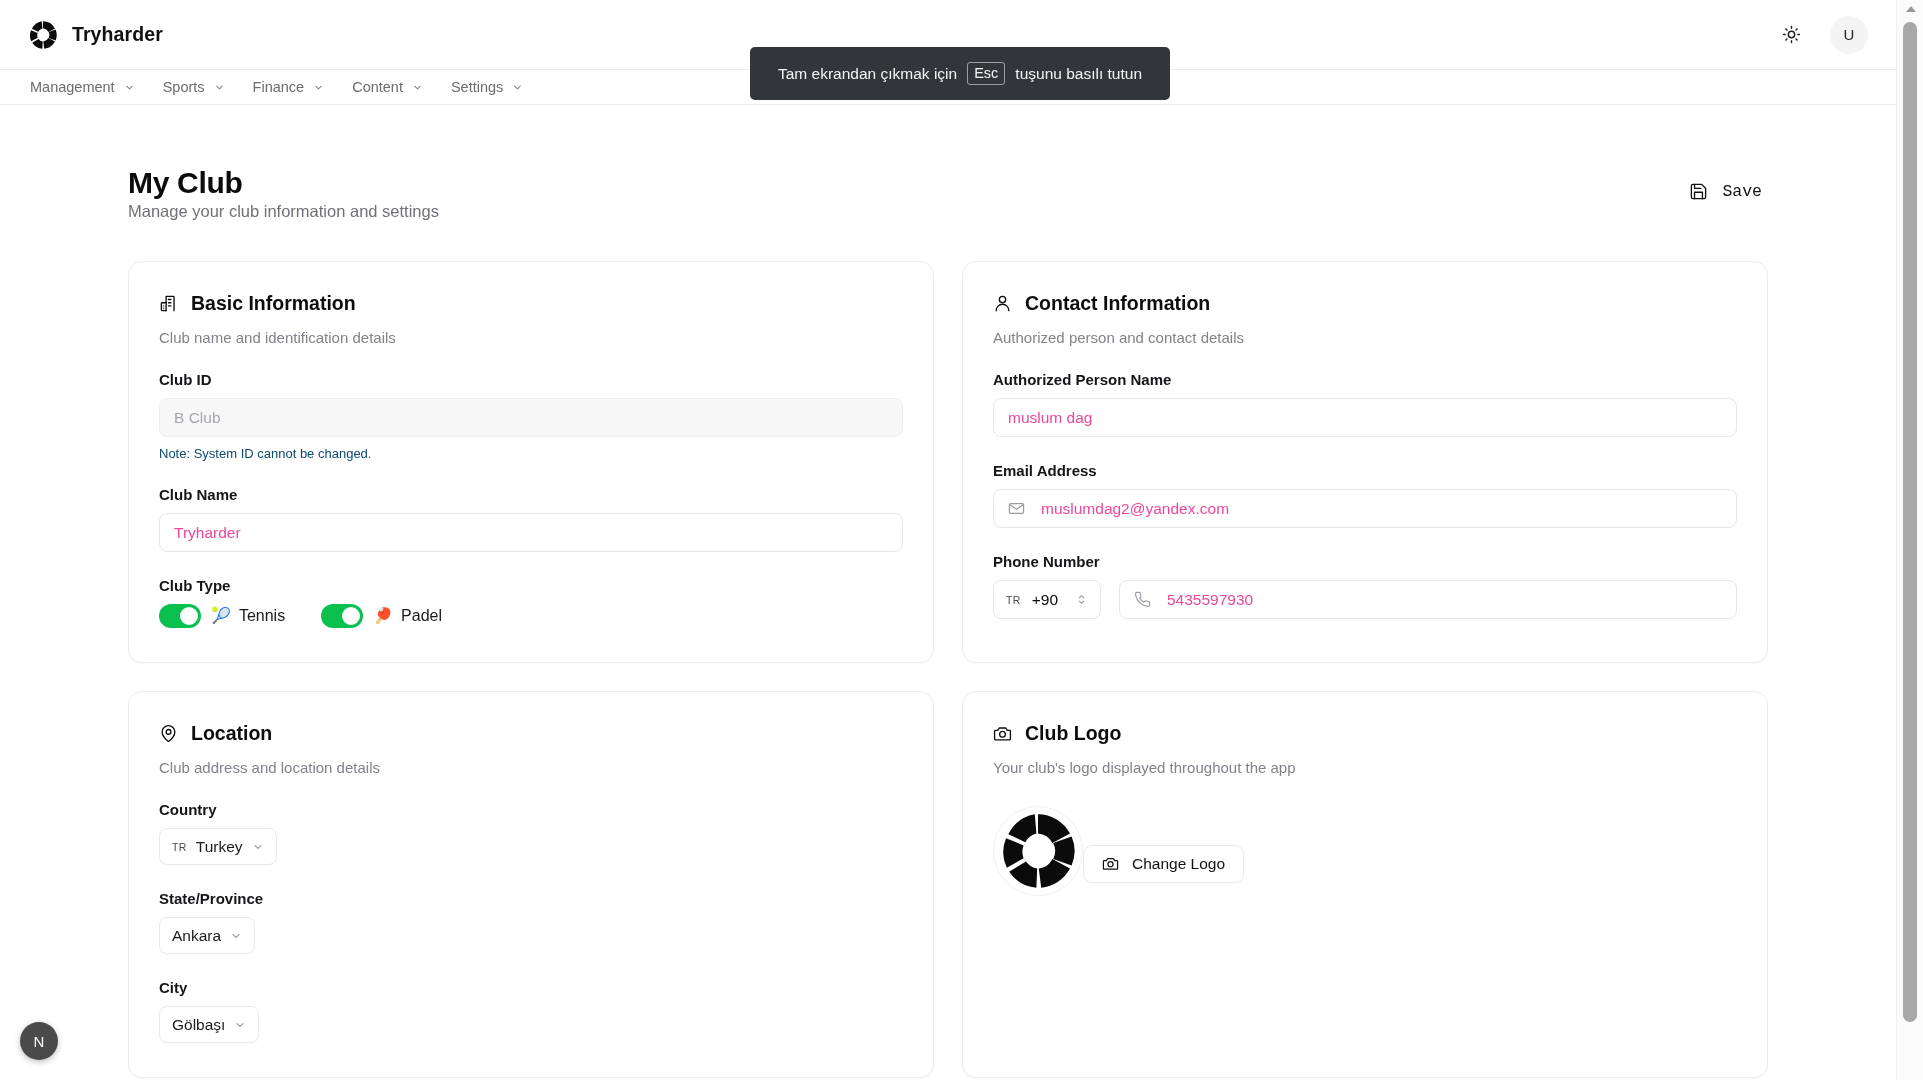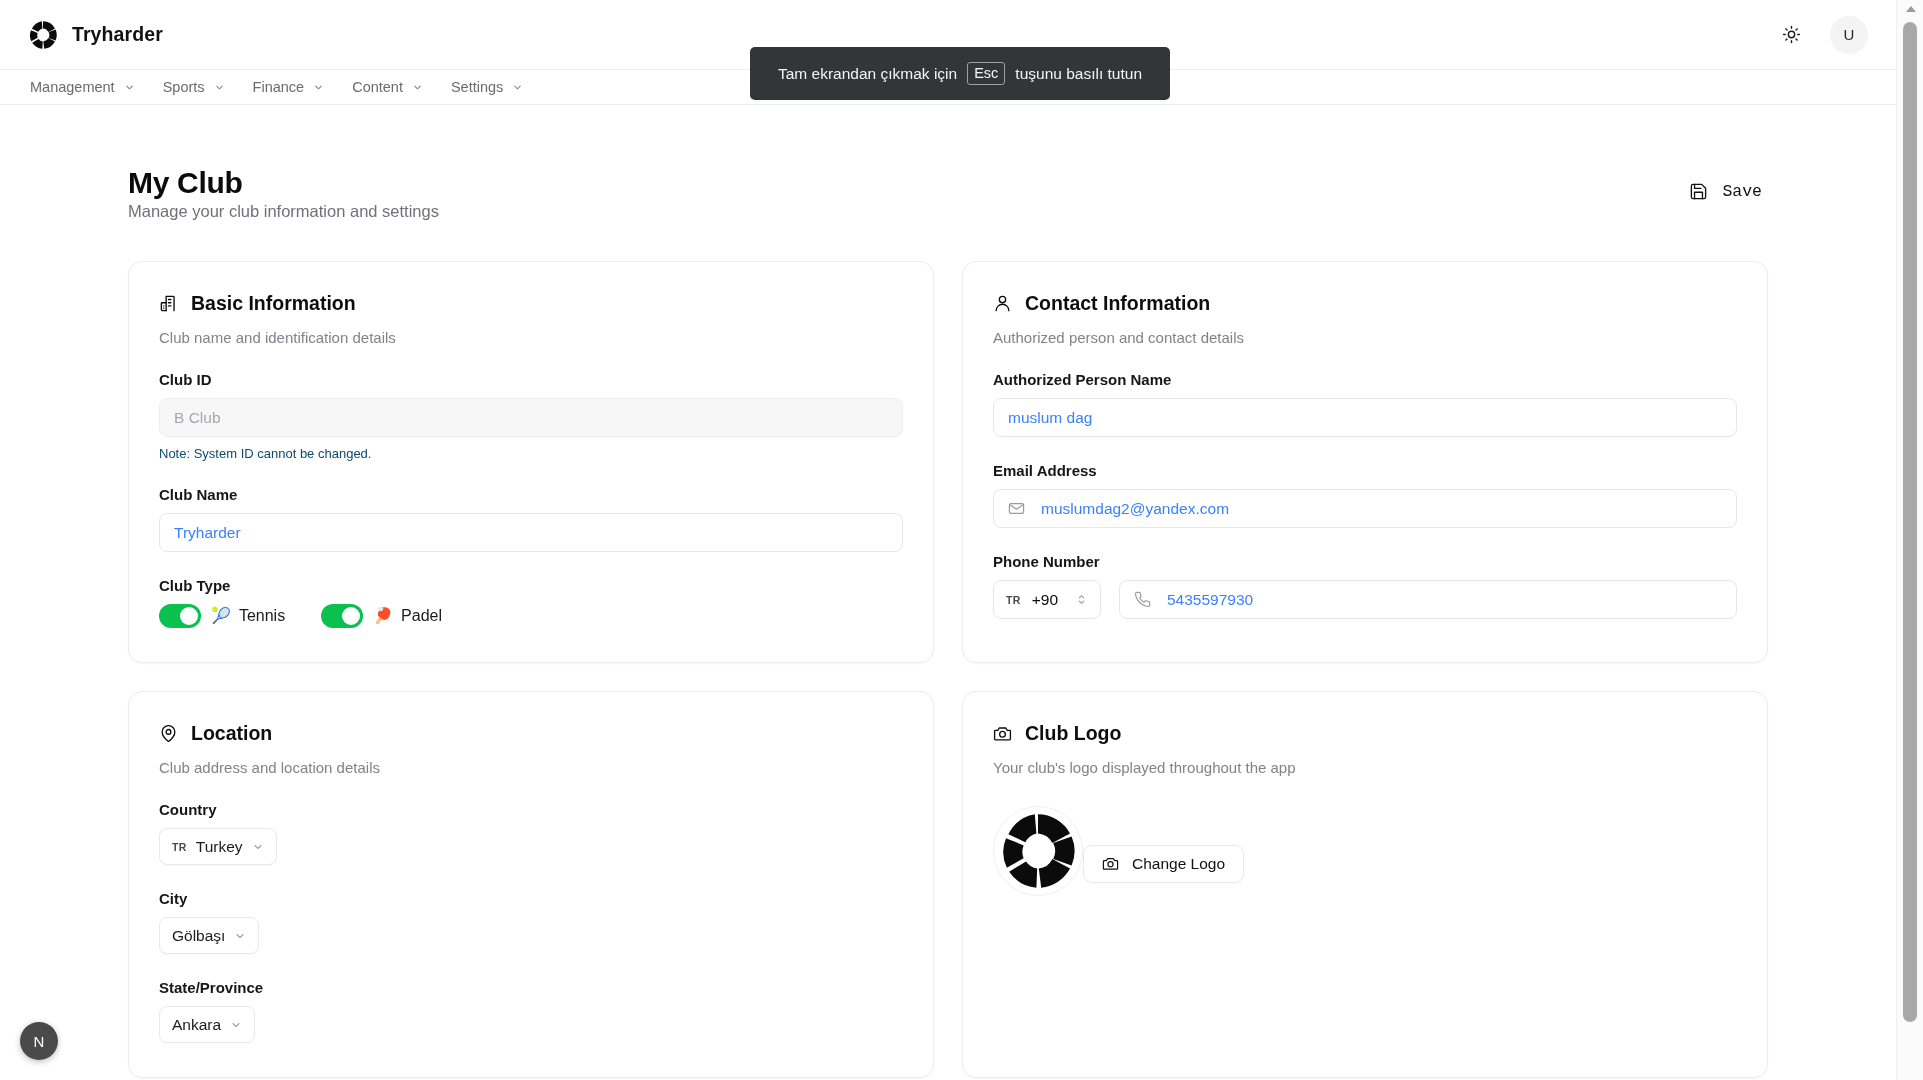--- a/index.html
+++ b/index.html
@@ -106,21 +106,21 @@
   .card-sub { margin-top: 14px; font-size: 15px; color: #82828c; }
 
   .field { margin-top: 25px; }
   .field-label { font-size: 15px; font-weight: 600; color: #15151a; margin-bottom: 10px; }
   .input {
     width: 100%; height: 39px;
     border: 1px solid #e7e7e9; border-radius: 8px;
     background: #fff;
     display: flex; align-items: center;
     padding: 0 14px;
-    font-size: 15.5px; color: #3b82f6;
+    font-size: 15.5px; color: #ec4899;
   }
   .input.readonly { background: #f7f7f8; color: #a6a6ad; border-color: #eeeef0; }
   .input .with-icon { display: flex; align-items: center; gap: 16px; width: 100%; }
   .note { margin-top: 9px; font-size: 13px; color: #0c4a6e; }
 
   
   .toggle-row { display: flex; align-items: center; gap: 14px; margin-top: 4px; }
   .toggle-group { display: flex; align-items: center; gap: 10px; margin-right: 22px; }
   .switch {
     width: 42px; height: 24px; border-radius: 999px;
@@ -134,21 +134,21 @@
   .sport-emoji { font-size: 16px; line-height: 1; }
 
   
   .select {
     display: inline-flex; align-items: center; gap: 9px;
     height: 37px; padding: 0 12px;
     border: 1px solid #e9e9eb; border-radius: 8px; background: #fff;
     font-size: 15.5px; color: #1b1b1f; cursor: pointer;
     box-shadow: 0 1px 1px rgba(0,0,0,0.02);
   }
-  .cc { font-size: 10.5px; font-weight: 700; color: #4a4a52; letter-spacing: .4px; }
+  .cc { font-size: 10.5px; font-weight: 400; color: #4a4a52; letter-spacing: .4px; }
 
   .phone-row { display: flex; gap: 18px; }
   .phone-cc {
     width: 108px; height: 39px; border: 1px solid #e7e7e9; border-radius: 8px;
     display: flex; align-items: center; gap: 11px; padding: 0 12px;
     font-size: 15.5px; cursor: pointer; background: #fff;
   }
   .phone-num { flex: 1; }
 
   
@@ -436,35 +436,35 @@
               <span>Turkey</span>
               <span>
                 <svg viewBox="0 0 24 24" width="12" height="12" fill="none" stroke="#a0a0a8" stroke-width="2.2" stroke-linecap="round" stroke-linejoin="round">
                     <polyline points="6 9 12 15 18 9"></polyline>
                   </svg>
               </span>
             </div>
           </div>
 
           <div class="field">
-            <div class="field-label">City</div>
+            <div class="field-label">State/Province</div>
             <div class="select">
-              <span>Gölbaşı</span>
+              <span>Ankara</span>
               <span>
                 <svg viewBox="0 0 24 24" width="12" height="12" fill="none" stroke="#a0a0a8" stroke-width="2.2" stroke-linecap="round" stroke-linejoin="round">
                     <polyline points="6 9 12 15 18 9"></polyline>
                   </svg>
               </span>
             </div>
           </div>
 
           <div class="field">
-            <div class="field-label">State/Province</div>
+            <div class="field-label">City</div>
             <div class="select">
-              <span>Ankara</span>
+              <span>Gölbaşı</span>
               <span>
                 <svg viewBox="0 0 24 24" width="12" height="12" fill="none" stroke="#a0a0a8" stroke-width="2.2" stroke-linecap="round" stroke-linejoin="round">
                     <polyline points="6 9 12 15 18 9"></polyline>
                   </svg>
               </span>
             </div>
           </div>
         </div>
 
         <div class="card">

